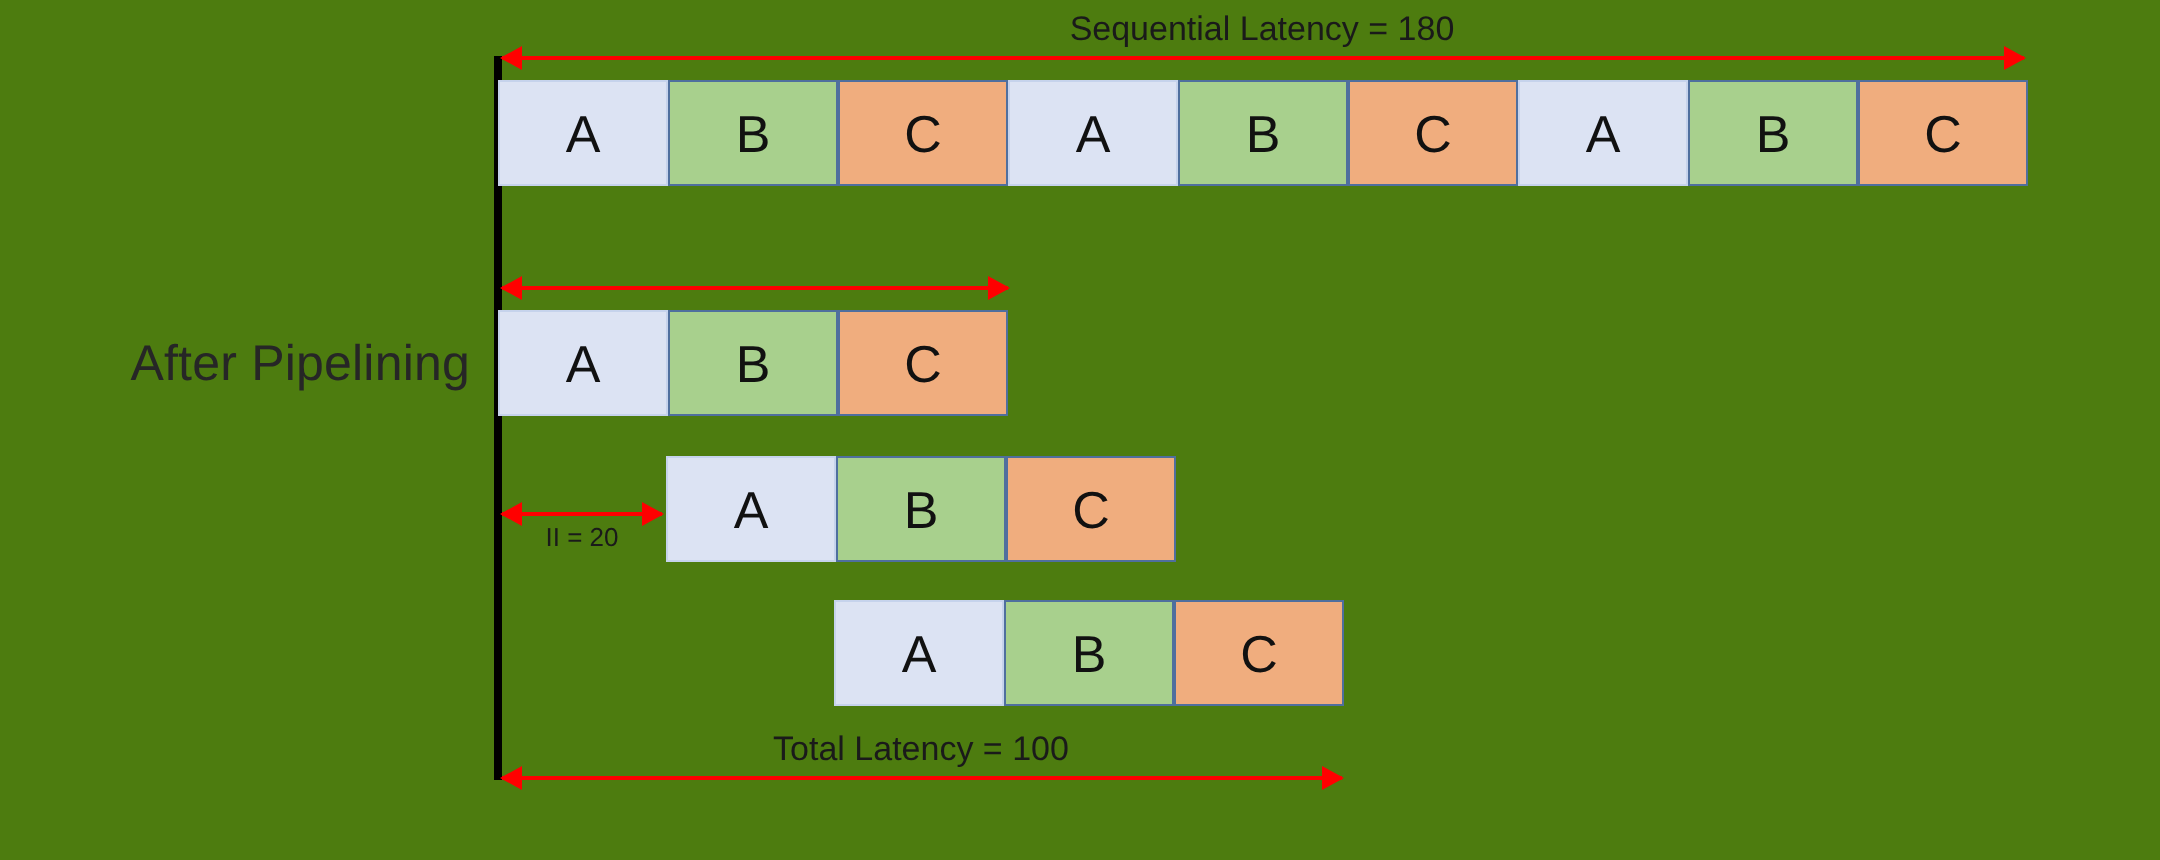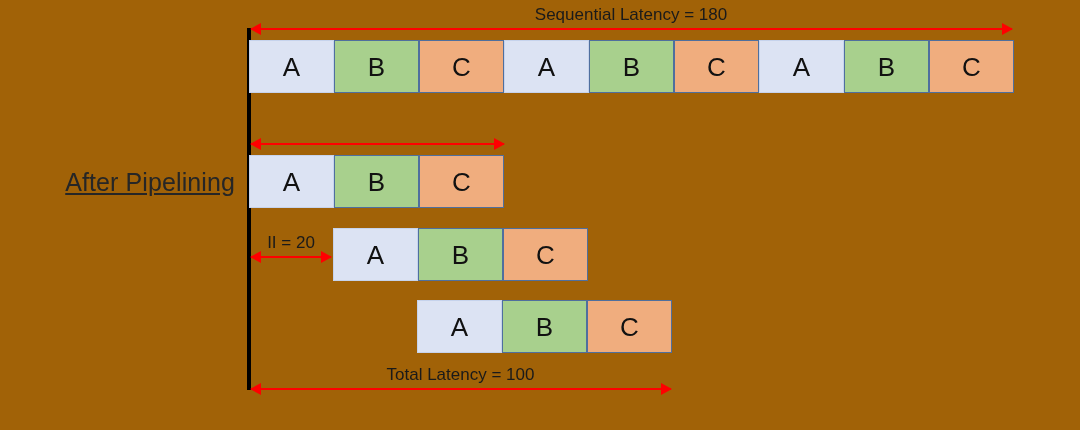--- a/index.html
+++ b/index.html
@@ -8,21 +8,21 @@
     background: #ffffff;
   }
   body {
     font-family: "Liberation Sans", sans-serif;
     color: #1a1a1a;
   }
   #canvas {
     position: relative;
     width: 1080px;
     height: 430px;
-    background: #a16207;
+    background: #4d7c0f;
     overflow: hidden;
   }
 
   
   .row-label {
     position: absolute;
     font-size: 25px;
     color: #262626;
     text-align: right;
     white-space: nowrap;
@@ -93,21 +93,22 @@
     border-left: 11px solid #ff0000;
   }
   .measure-label {
     position: absolute;
     font-size: 17px;
     color: #1a1a1a;
     white-space: nowrap;
     text-align: center;
   }
   .measure-label.small {
-    font-size: 17px;
+    font-size: 13px;
+    margin-top: 28px;
   }
 </style>
 </head>
 <body>
 
 <div id="canvas">
 
   <div class="axis" style="left:247px; top:28px; height:362px;"></div>
 
   <div class="measure-label" style="left:249px; top:5px; width:764px;">Sequential Latency = 180</div>
@@ -129,21 +130,21 @@
     <div class="stage b" style="width:85px; height:53px;">B</div>
     <div class="stage c" style="width:85px; height:53px;">C</div>
   </div>
 
   <div class="measure" style="left:251px; top:143px; width:253px;">
     <div class="line"></div>
     <div class="head left"></div>
     <div class="head right"></div>
   </div>
 
-  <div class="row-label" style="left:10px; top:168px; width:225px;text-decoration:underline;">After Pipelining</div>
+  <div class="row-label" style="left:10px; top:168px; width:225px;">After Pipelining</div>
 
   <div class="stage-row" style="left:249px; top:155px; height:53px;">
     <div class="stage a" style="width:85px; height:53px;">A</div>
     <div class="stage b" style="width:85px; height:53px;">B</div>
     <div class="stage c" style="width:85px; height:53px;">C</div>
   </div>
 
   <div class="measure-label small" style="left:249px; top:233px; width:84px;">II = 20</div>
   <div class="measure" style="left:251px; top:256px; width:80px;">
     <div class="line"></div>

